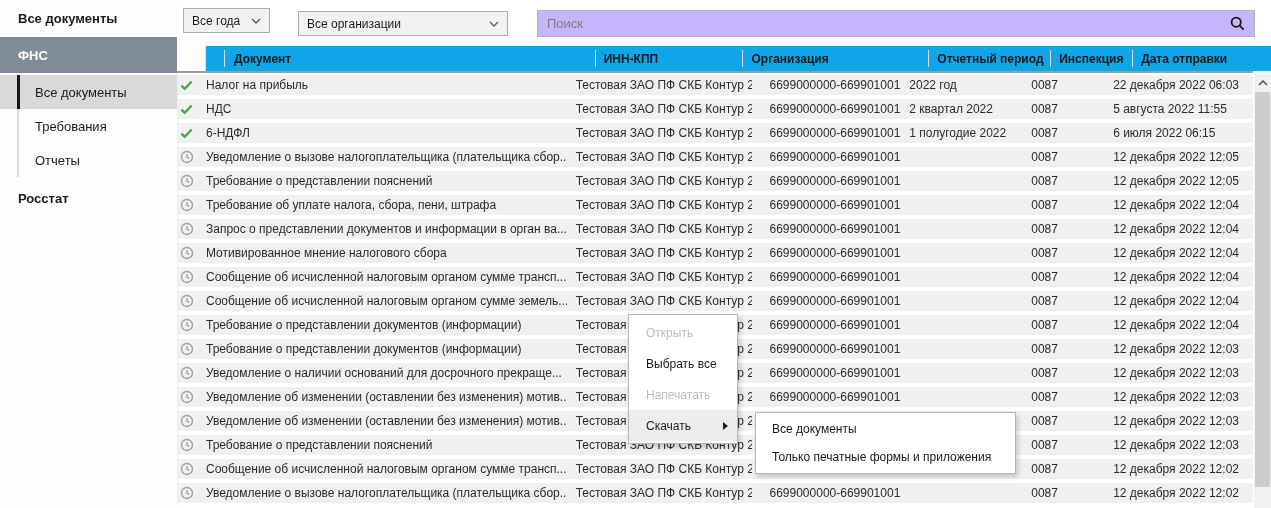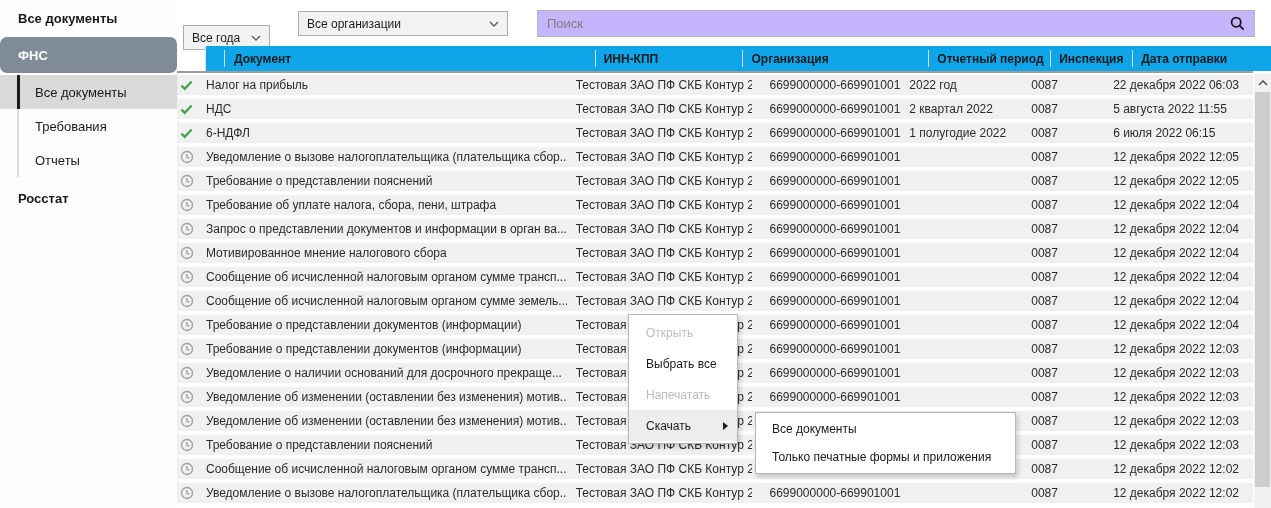--- a/index.html
+++ b/index.html
@@ -5,31 +5,31 @@
   * { margin:0; padding:0; box-sizing:border-box; }
   html,body { width:1271px; height:508px; }
   body {
     position:relative; overflow:hidden; background:#fff;
     font-family:"Liberation Sans", sans-serif; color:#1a1a1a;
   }
   
   .sidebar { position:absolute; left:0; top:0; width:177px; height:508px; background:#fdfdfd; }
   .side-item { position:absolute; left:0; width:177px; display:flex; align-items:center; font-size:13px; cursor:default; }
   .side-top    { padding-left:18px; font-weight:600; }
-  .side-sect   { padding-left:18px; font-weight:700; background:#7f8b96; color:#fff;border-radius:7px; }
+  .side-sect   { padding-left:18px; font-weight:700; background:#7f8b96; color:#fff; }
   .side-sub    { padding-left:35px; font-weight:400; }
   .side-sub.sel{ background:#d9d9d9; }
   .sel-bar  { position:absolute; left:17px; top:75px; width:3px; height:34px; background:#1a1a1a; }
   .tree-line{ position:absolute; left:17px; top:109px; width:2px; height:68px; background:#dadada; }
   
   .dropdown {
     position:absolute; height:25px; background:#f2f2f2; border:1px solid #acacac;
     display:flex; align-items:center; padding:0 8px; font-size:12px; cursor:default;
   }
-  .dd-year { left:183px; top:25px; width:87px; }
+  .dd-year { left:183px; top:8px; width:87px; }
   .dd-org  { left:278px; top:11px; width:210px;margin-left:20px; }
   .dd-chev { margin-left:auto; display:flex; }
   .searchbox {
     position:absolute; left:537px; top:10px; width:718px; height:27px;
     background:#c4b5fd; border:1px solid #b3b3b3; display:flex; align-items:center;
   }
   .searchbox input {
     flex:1; height:100%; border:none; outline:none; background:transparent;
     font-family:"Liberation Sans",sans-serif; font-size:13px; padding:0 9px; color:#1a1a1a;
   }

